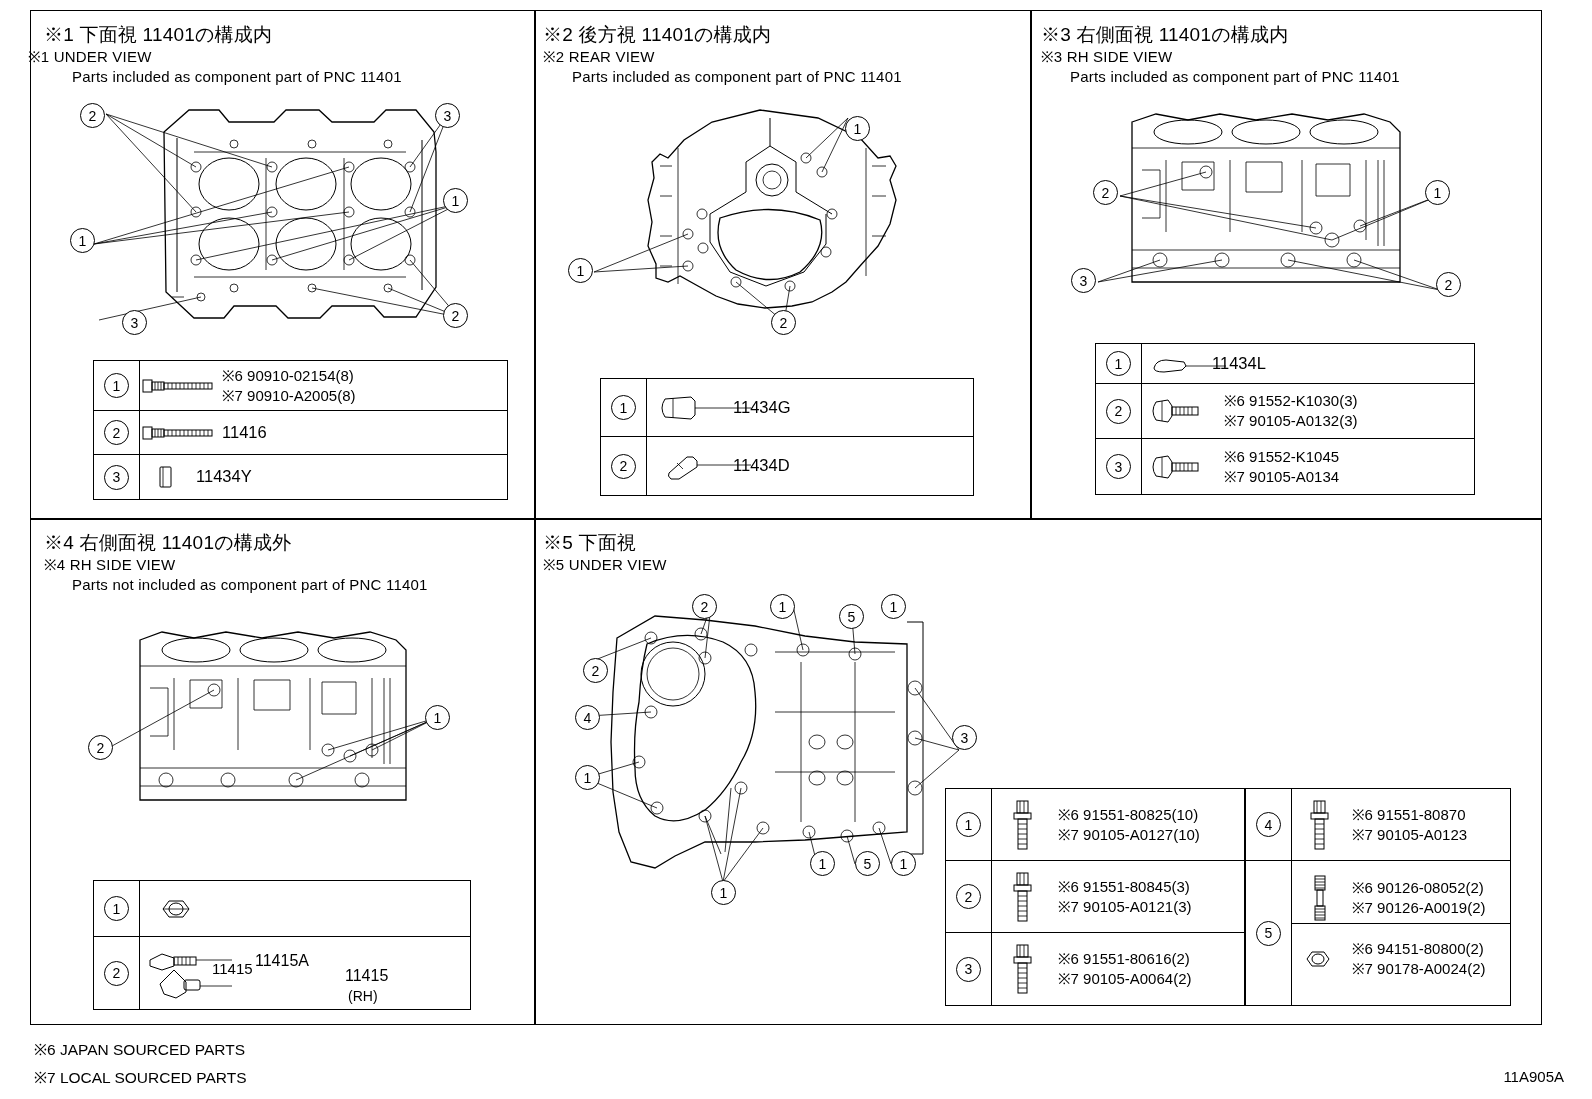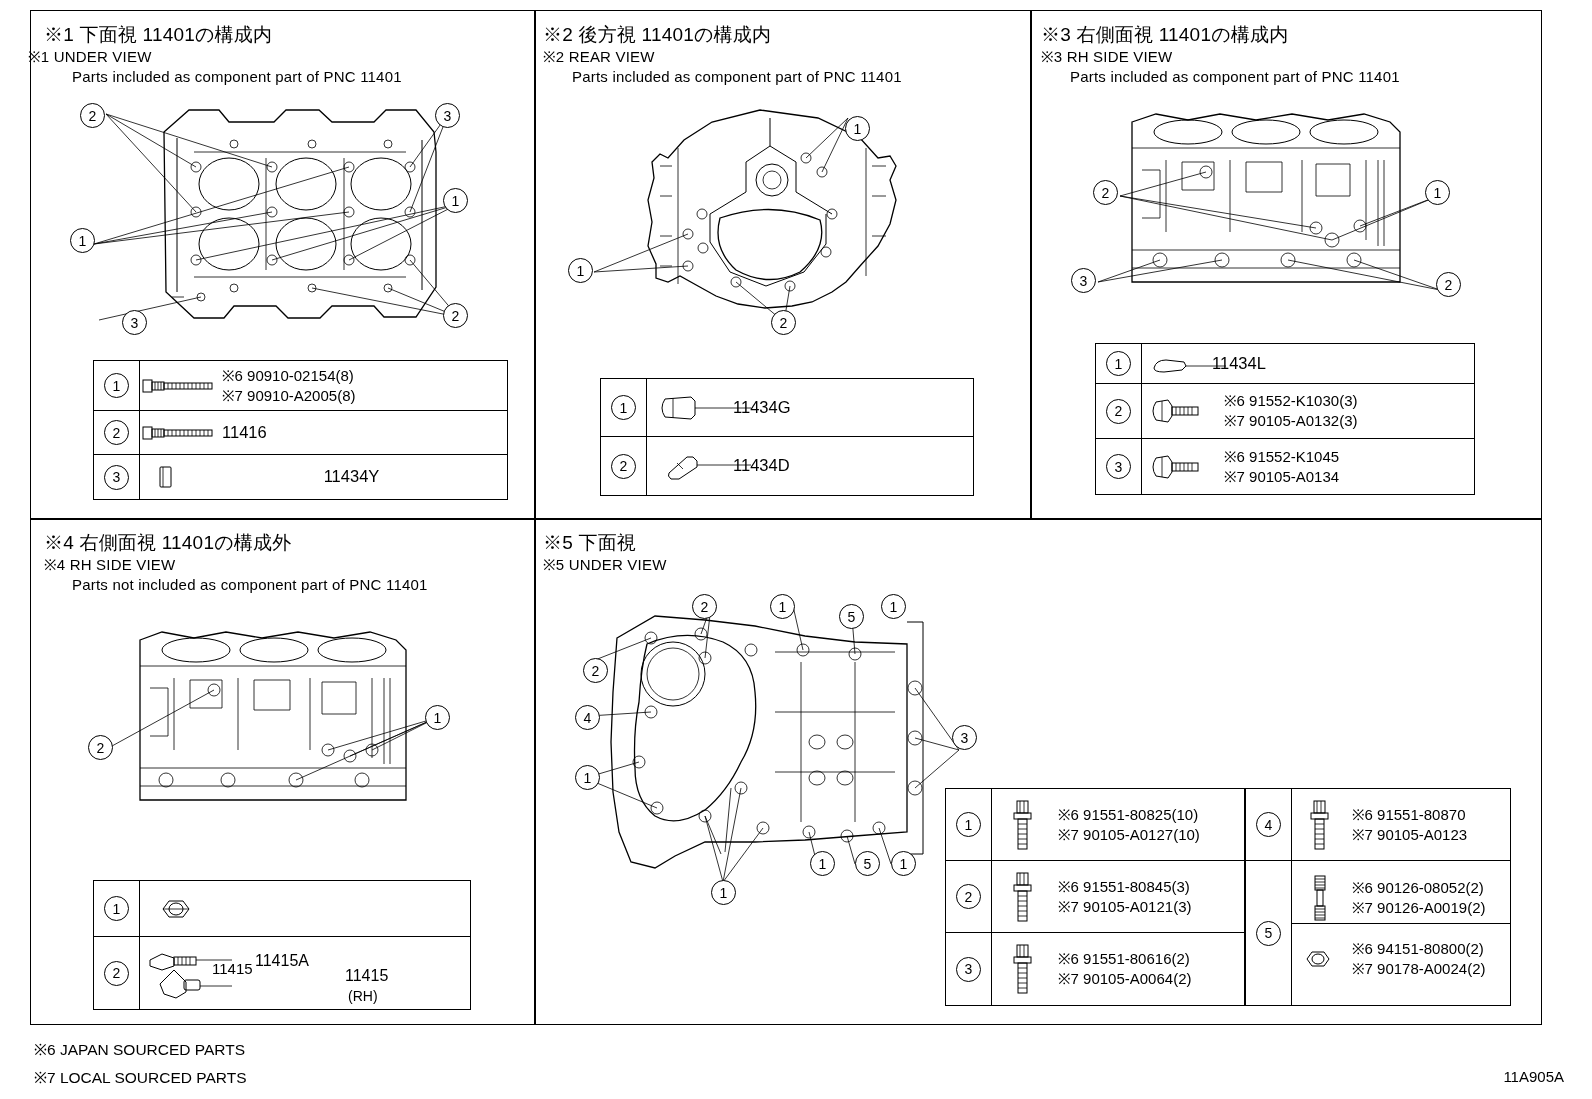--- a/index.html
+++ b/index.html
@@ -172,21 +172,21 @@
     <div class="row" style="height:44px;">
       <div class="idx">
           <span class="circnum">3</span>
         </div>
       <div class="pic" style="justify-content:flex-start; padding-left:14px;">
         <svg width="30" height="26" viewBox="0 0 30 26">
           <rect class="ln" x="6" y="3" width="11" height="20" rx="1"></rect>
           <path class="thin" d="M9 3 L9 23"></path>
         </svg>
       </div>
-      <div class="txt single" style="margin-left:-26px;text-align:center;">
+      <div class="txt single" style="margin-left:-26px;">
         <span class="l">11434Y</span>
       </div>
     </div>
   </div>
 
   <div class="note jp" style="left:543px; top:22px;">※2 後方視 11401の構成内</div>
   <div class="note" style="left:543px; top:46px;">※2 REAR VIEW</div>
   <div class="note sub" style="left:572px; top:68px;">Parts included as component part of PNC 11401</div>
 
   <div class="diagram" style="left:560px; top:96px;">

